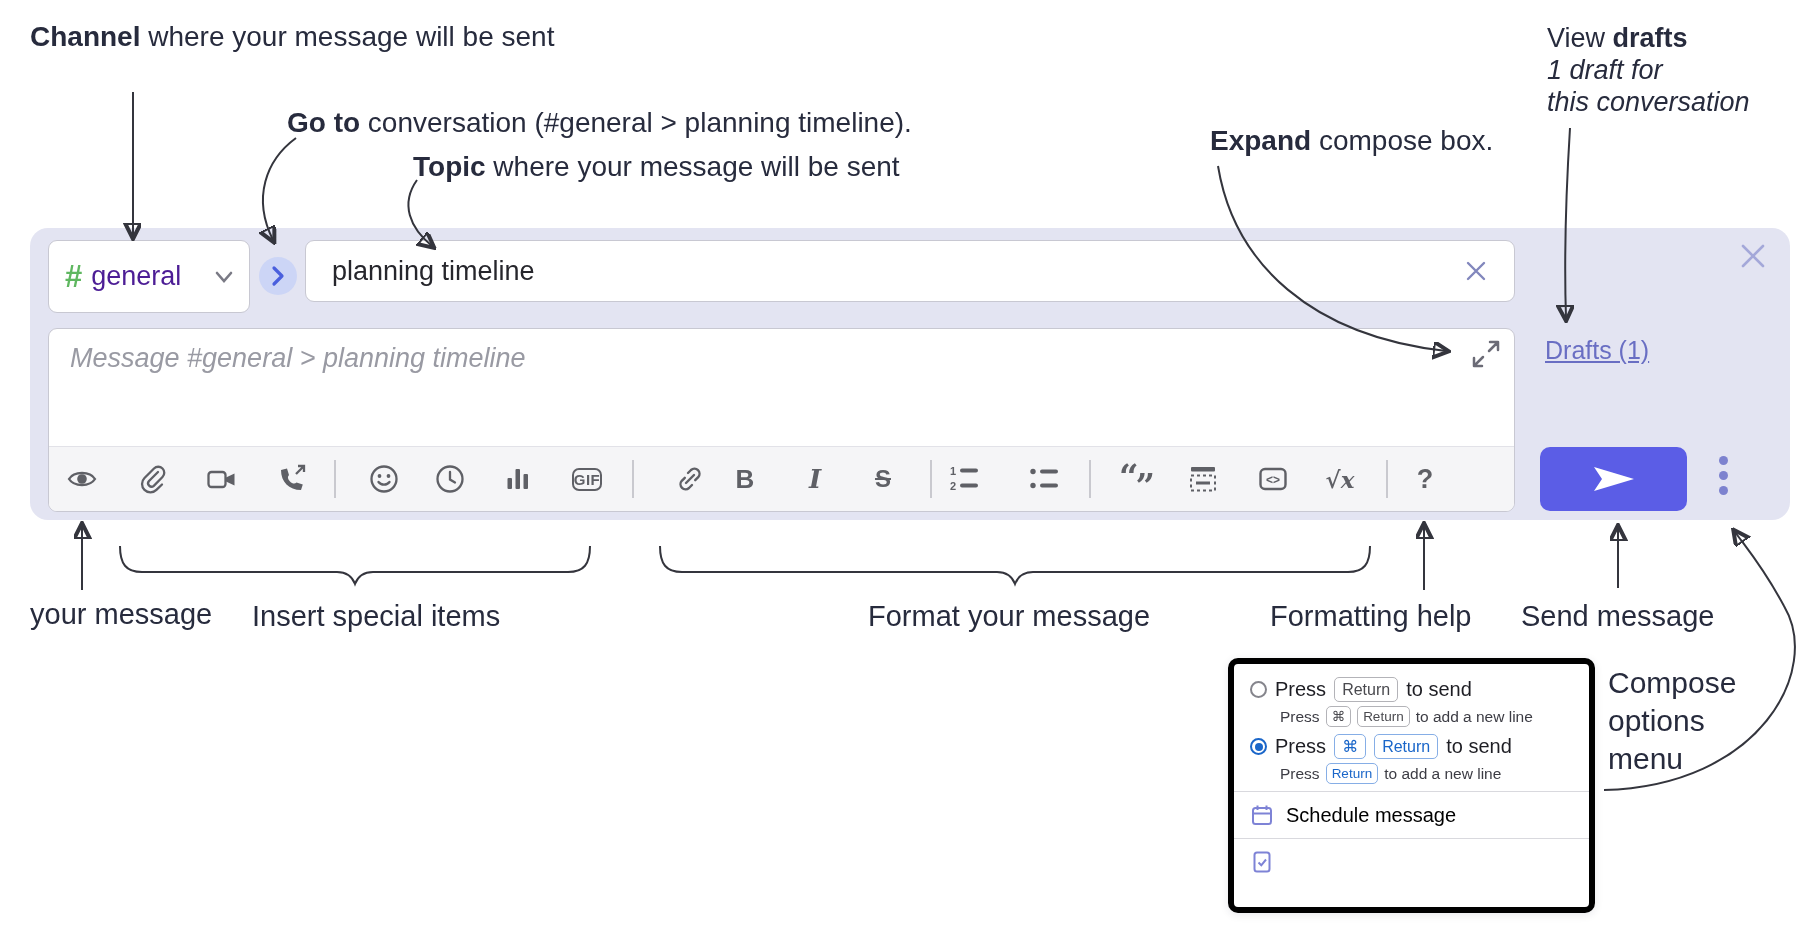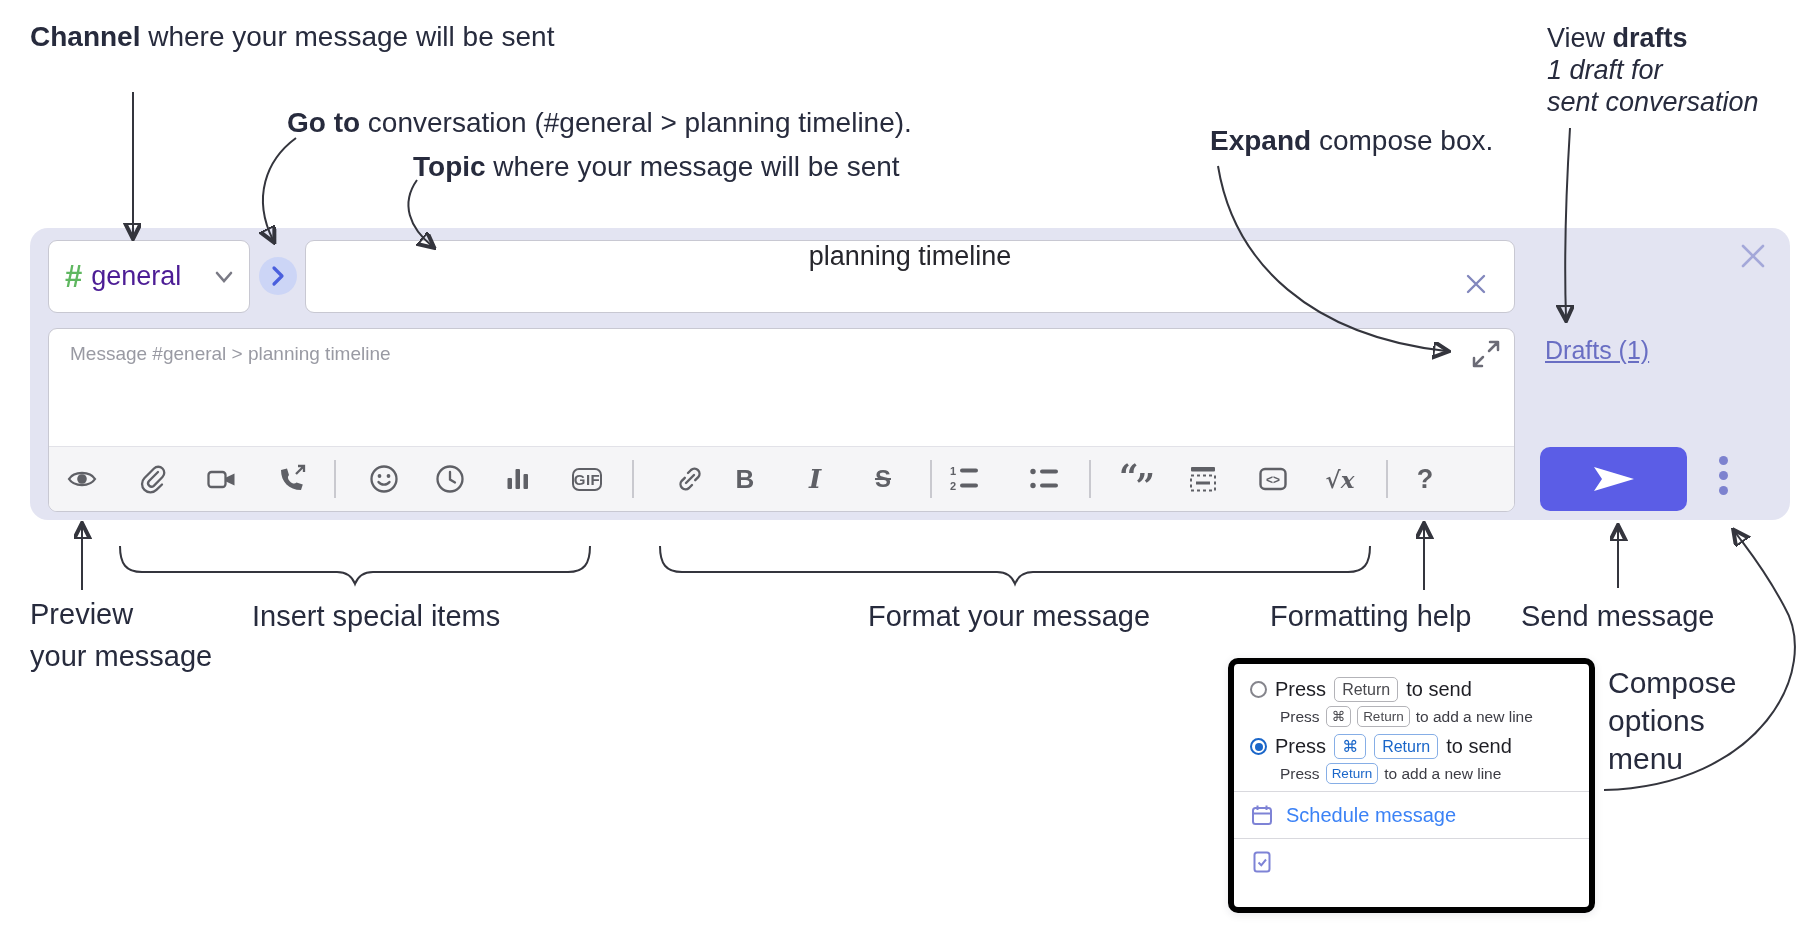--- a/index.html
+++ b/index.html
@@ -14,24 +14,24 @@
   svg.overlay{position:absolute;left:0;top:0;pointer-events:none;z-index:7;}
   svg.overlay path{stroke:#34353d;stroke-width:2;fill:none;}
   
   .panel{left:30px;top:228px;width:1760px;height:292px;background:#e3e4f2;border-radius:18px;z-index:1;}
   .whitebox{background:#fff;border:1.5px solid #c8c8d2;border-radius:9px;box-sizing:border-box;}
   .pill{left:48px;top:240px;width:202px;height:73px;display:flex;align-items:center;padding:0 14px 0 16px;z-index:2;}
   .hash{color:#5fb760;font-weight:700;font-size:31px;margin-right:9px;}
   .chname{font-size:27px;color:#4c1d95;}
   .gocircle{left:259px;top:257px;width:38px;height:38px;border-radius:50%;background:#ccd5f6;
             display:flex;align-items:center;justify-content:center;z-index:2;}
-  .topicbox{left:305px;top:240px;width:1210px;height:73px;display:flex;align-items:center;padding:0 26px;z-index:2;flex-direction:column;}
+  .topicbox{left:305px;top:240px;width:1210px;height:62px;display:flex;align-items:center;padding:0 26px;z-index:2;}
   .topictext{font-size:27px;color:#26262c;}
   .msgbox{left:48px;top:328px;width:1467px;height:184px;z-index:2;}
-  .msgph{left:70px;top:343px;font-size:19px;color:#999aa3;z-index:3;}
+  .msgph{left:70px;top:343px;font-size:27px;color:#999aa3;z-index:3;font-style:italic;}
   .toolbarstrip{position:absolute;left:0;bottom:0;width:100%;height:65px;background:#f5f5f7;
                 border-top:1.5px solid #e2e2e8;border-radius:0 0 8px 8px;box-sizing:border-box;}
   .ticon{position:absolute;top:447px;width:56px;height:64px;display:flex;align-items:center;
          justify-content:center;color:#5f6066;z-index:4;}
   .tsep{position:absolute;top:460px;width:2px;height:38px;background:#c9c9cf;z-index:4;}
   .gifbadge{border:2.5px solid #5f6066;border-radius:7px;padding:1px 0;font-size:15px;font-weight:700;letter-spacing:.5px;}
   .tb-b{font-size:26px;font-weight:800;}
   .tb-i{font-family:"DejaVu Serif",serif;font-style:italic;font-size:26px;font-weight:600;}
   .tb-s{font-size:24px;font-weight:700;text-decoration:line-through;}
   .tb-m{font-family:"DejaVu Serif",serif;font-style:italic;font-size:23px;font-weight:700;}
@@ -51,21 +51,21 @@
   .prow{display:flex;align-items:center;gap:8px;font-size:20px;color:#1e1e24;margin-top:3px;}
   .psub{display:flex;align-items:center;gap:6px;font-size:15.5px;color:#3c3c44;margin:4px 0 7px 30px;}
   .radio{width:17px;height:17px;border-radius:50%;border:2px solid #85858c;box-sizing:border-box;flex:0 0 auto;}
   .radio.sel{border-color:#1a66c9;position:relative;}
   .radio.sel::after{content:"";position:absolute;inset:2.5px;background:#1a66c9;border-radius:50%;}
   .key{border:1.5px solid #b3b3b8;border-radius:5px;padding:0 7px;font-size:16px;color:#4a4a4f;
        background:#fff;line-height:23px;}
   .key.sm{font-size:13.5px;padding:0 5px;line-height:19px;}
   .key.blue{color:#1a66c9;border-color:#86aee6;}
   .psep{border-top:1.5px solid #d9d9de;margin:7px -16px;}
-  .pitem{display:flex;align-items:center;gap:12px;font-size:20px;color:#3b82f6;padding:4px 0;}
+  .pitem{display:flex;align-items:center;gap:12px;font-size:20px;color:#000000;padding:4px 0;}
   .micon{flex:0 0 auto;display:flex;}
 </style>
 </head>
 <body>
 
 <svg class="overlay" width="1814" height="944">
   <defs>
     <marker id="ah" markerWidth="9" markerHeight="9" refX="6.5" refY="4" orient="auto">
       <path d="M0,0 L8,4 L0,8 Z" fill="#34353d" stroke="none"></path>
     </marker>
@@ -91,21 +91,21 @@
 </div>
 <div class="ann abs" style="left:413px;top:150px;">
   <span class="b">Topic</span><span> where your message will be sent</span>
 </div>
 <div class="ann abs" style="left:1210px;top:124px;">
   <span class="b">Expand</span><span> compose box.</span>
 </div>
 <div class="ann abs" style="left:1547px;top:22px;line-height:32px;font-size:27px;">
   <div><span>View </span><span class="b">drafts</span></div>
   <div class="i">1 draft for</div>
-  <div class="i">sent conversation</div>
+  <div class="i">this conversation</div>
 </div>
 
 <div class="abs panel"></div>
 
 <div class="abs whitebox pill">
   <span class="hash">#</span>
   <span class="chname">general</span>
   <svg width="22" height="16" style="margin-left:auto;">
     <path d="M4 4 L11 12 L18 4" stroke="#7a7a85" stroke-width="2.6" fill="none" stroke-linecap="round"></path>
   </svg>
@@ -259,21 +259,20 @@
     <polygon points="2,3 42,15 2,27 10,15" fill="#ffffff"></polygon>
   </svg>
 </div>
 <div class="abs dots">
   <span></span>
   <span></span>
   <span></span>
 </div>
 
 <div class="ann2 abs" style="left:30px;top:593px;">
-  <div class="b">Preview</div>
   <div>your message</div>
 </div>
 <div class="ann2 abs" style="left:252px;top:595px;">
   <span class="b">Insert</span><span> special items</span>
 </div>
 <div class="ann2 abs" style="left:868px;top:595px;">
   <span class="b">Format</span><span> your message</span>
 </div>
 <div class="ann2 abs" style="left:1270px;top:595px;">
   <span>Formatting </span><span class="b">help</span>

